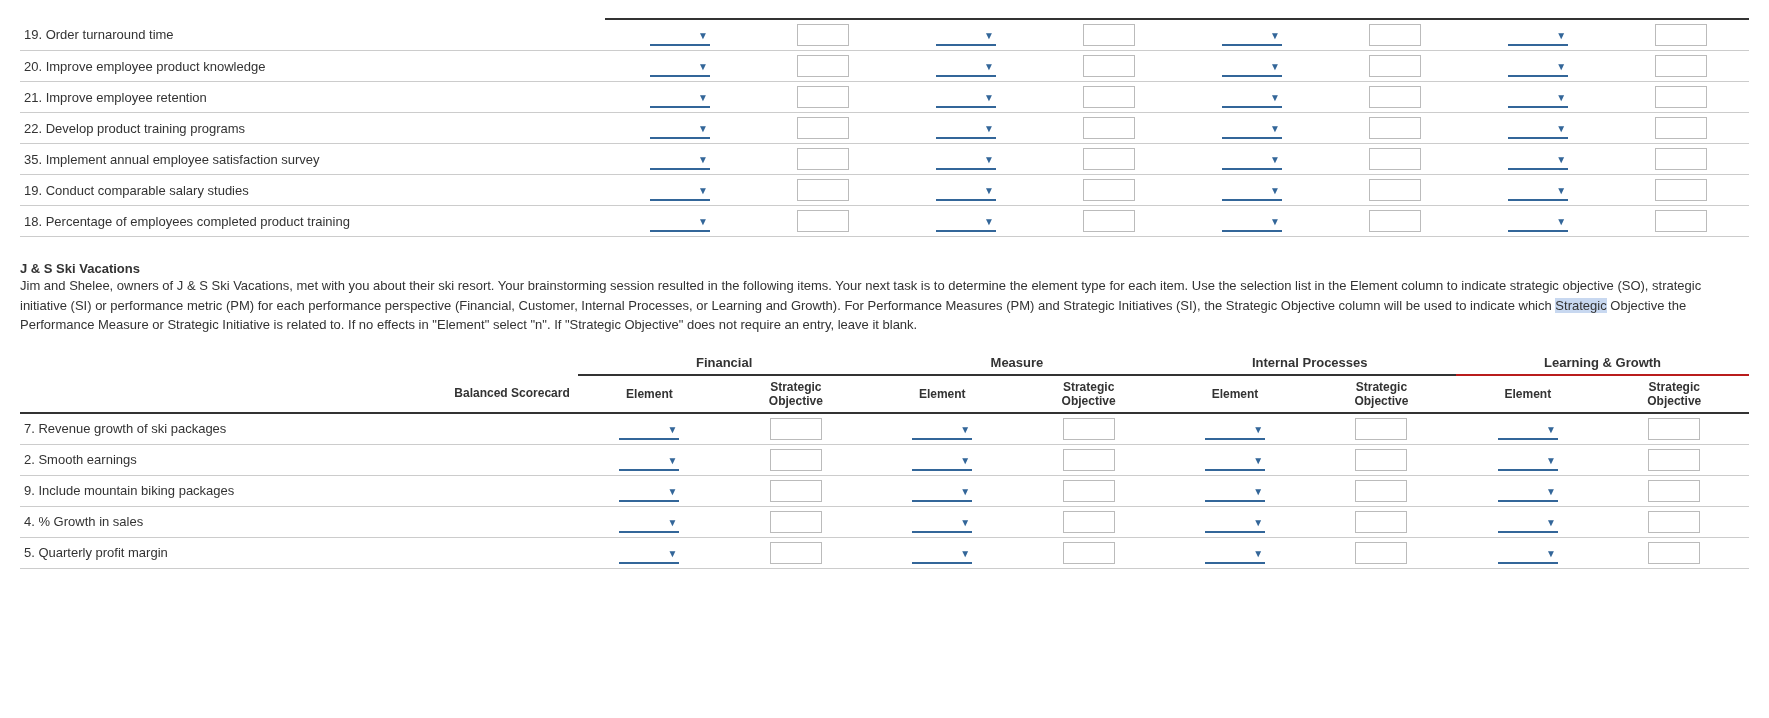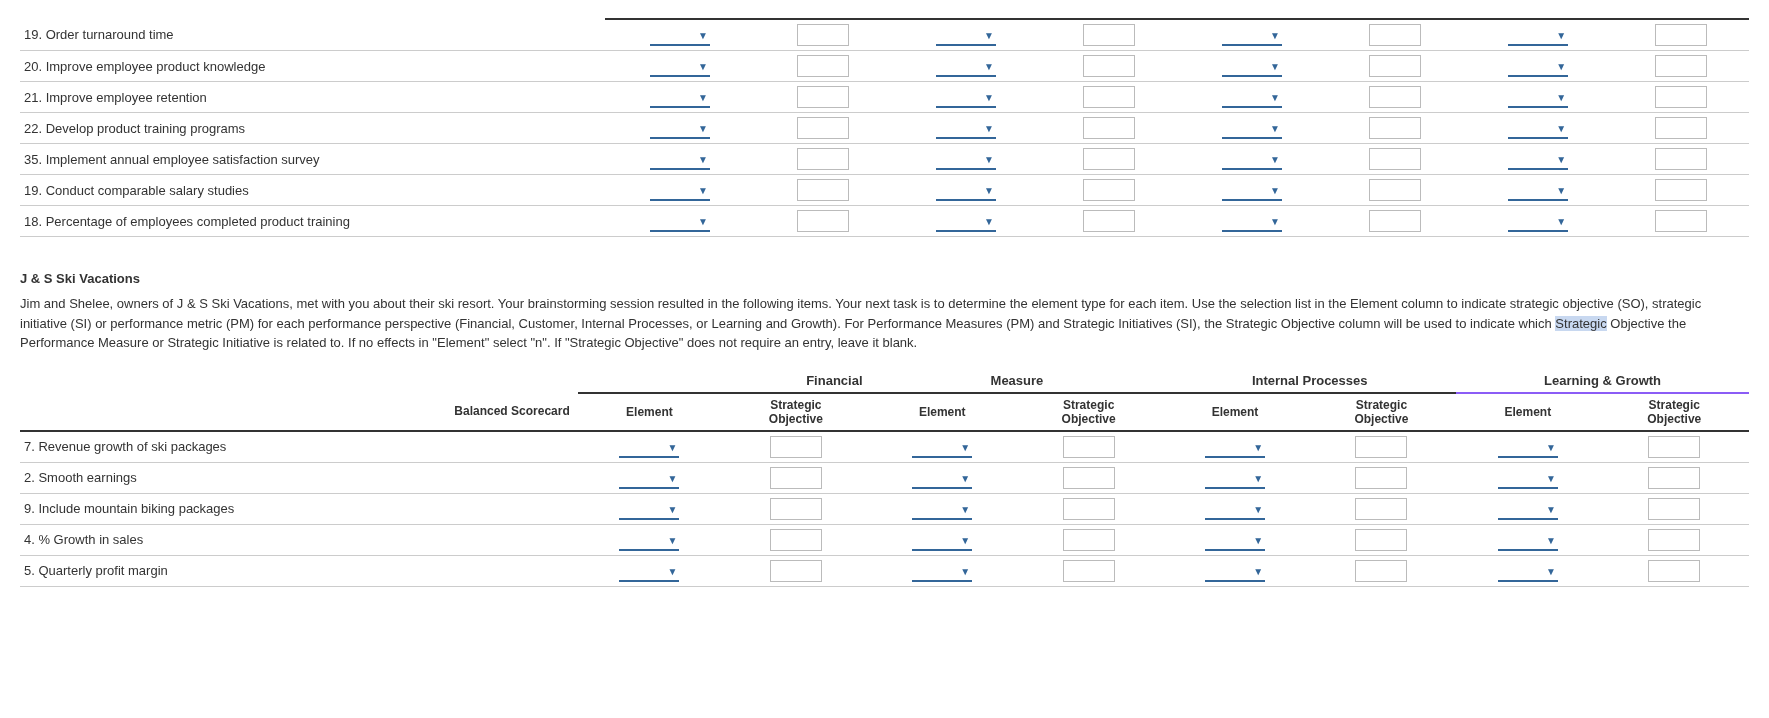--- a/index.html
+++ b/index.html
@@ -6,39 +6,39 @@
     body {
       font-family: Arial, sans-serif;
       font-size: 13px;
       color: #333;
       background: #fff;
       padding: 10px 20px;
     }
 
     .section-title {
       font-weight: bold;
-      margin-bottom: 8px;
+      margin-bottom: 0;
       font-size: 13px;
     }
 
     .description-text {
       font-size: 13px;
       line-height: 1.5;
       margin-bottom: 16px;
       color: #333;
     }
 
     .description-text .highlight {
       background-color: #c8d8f0;
     }
 
     table {
       width: 100%;
       border-collapse: collapse;
-      margin-bottom: 34px;
+      margin-bottom: 24px;
     }
 
     .header-row-top th {
       text-align: center;
       font-weight: bold;
       font-size: 13px;
       padding: 4px 8px;
       border-bottom: 2px solid #333;
     }
 
@@ -220,24 +220,24 @@
 <div>
   <p class="section-title">J &amp; S Ski Vacations</p>
   <p class="description-text">
     <span>Jim and Shelee, owners of J &amp; S Ski Vacations, met with you about their ski resort. Your brainstorming session resulted in the following items. Your next task is to determine the element type for each item. Use the selection list in the Element column to indicate strategic objective (SO), strategic initiative (SI) or performance metric (PM) for each performance perspective (Financial, Customer, Internal Processes, or Learning and Growth). For Performance Measures (PM) and Strategic Initiatives (SI), the Strategic Objective column will be used to indicate which </span><span class="highlight">Strategic</span><span> Objective the Performance Measure or Strategic Initiative is related to. If no effects in "Element" select "n". If "Strategic Objective" does not require an entry, leave it blank.</span>
   </p>
 
   <table>
     <thead>
       <tr class="header-row-top">
         <th class="empty" style="width:280px; border-bottom:none;"></th>
-        <th colspan="2" style="text-align:right; font-weight:bold; border-bottom:2px solid #333;">Financial</th>
+        <th colspan="2" style="text-align:center; font-weight:bold; border-bottom:2px solid #333;">Financial</th>
         <th colspan="2" style="text-align:center; font-weight:bold; border-bottom:2px solid #333;">Measure</th>
         <th colspan="2" style="text-align:center; font-weight:bold; border-bottom:2px solid #333;">Internal Processes</th>
-        <th colspan="2" style="font-weight:bold; border-bottom:2px solid #8b5cf6;">Learning &amp; Growth</th>
+        <th colspan="2" style="font-weight:bold; border-bottom:2px solid #b91c1c;">Learning &amp; Growth</th>
       </tr>
       <tr class="header-row-sub">
         <th style="text-align:right; font-weight:bold; border-bottom:2px solid #333; width:280px;">Balanced Scorecard</th>
         <th style="text-align:center; font-weight:bold; border-bottom:2px solid #333; width:70px;">Element</th>
         <th style="text-align:center; font-weight:bold; border-bottom:2px solid #333; width:75px;">Strategic<br>Objective</th>
         <th style="text-align:center; font-weight:bold; border-bottom:2px solid #333; width:70px;">Element</th>
         <th style="text-align:center; font-weight:bold; border-bottom:2px solid #333; width:75px;">Strategic<br>Objective</th>
         <th style="text-align:center; font-weight:bold; border-bottom:2px solid #333; width:70px;">Element</th>
         <th style="text-align:center; font-weight:bold; border-bottom:2px solid #333; width:75px;">Strategic<br>Objective</th>
         <th style="text-align:center; font-weight:bold; border-bottom:2px solid #333; width:70px;">Element</th>

